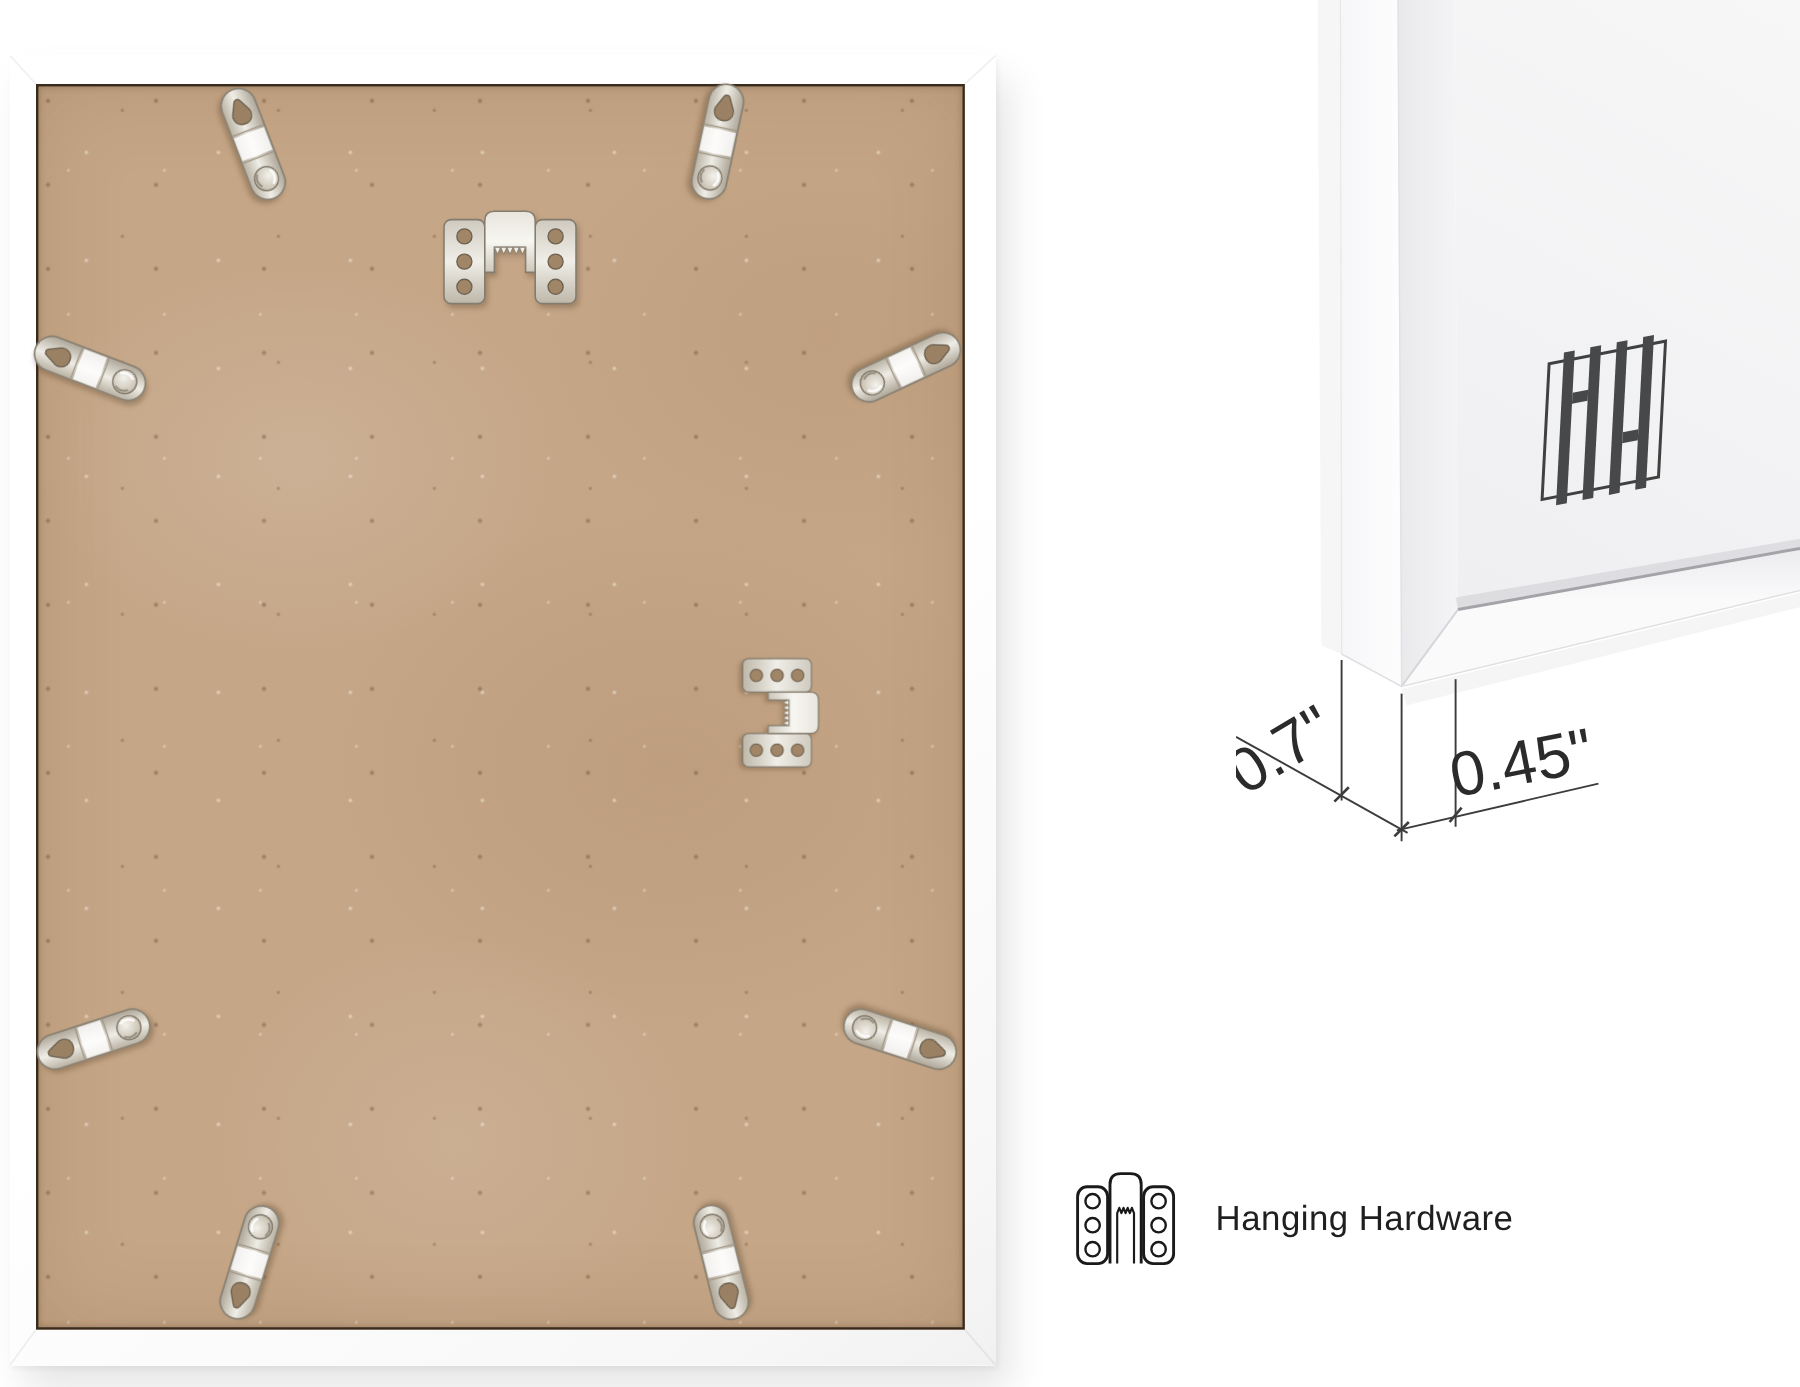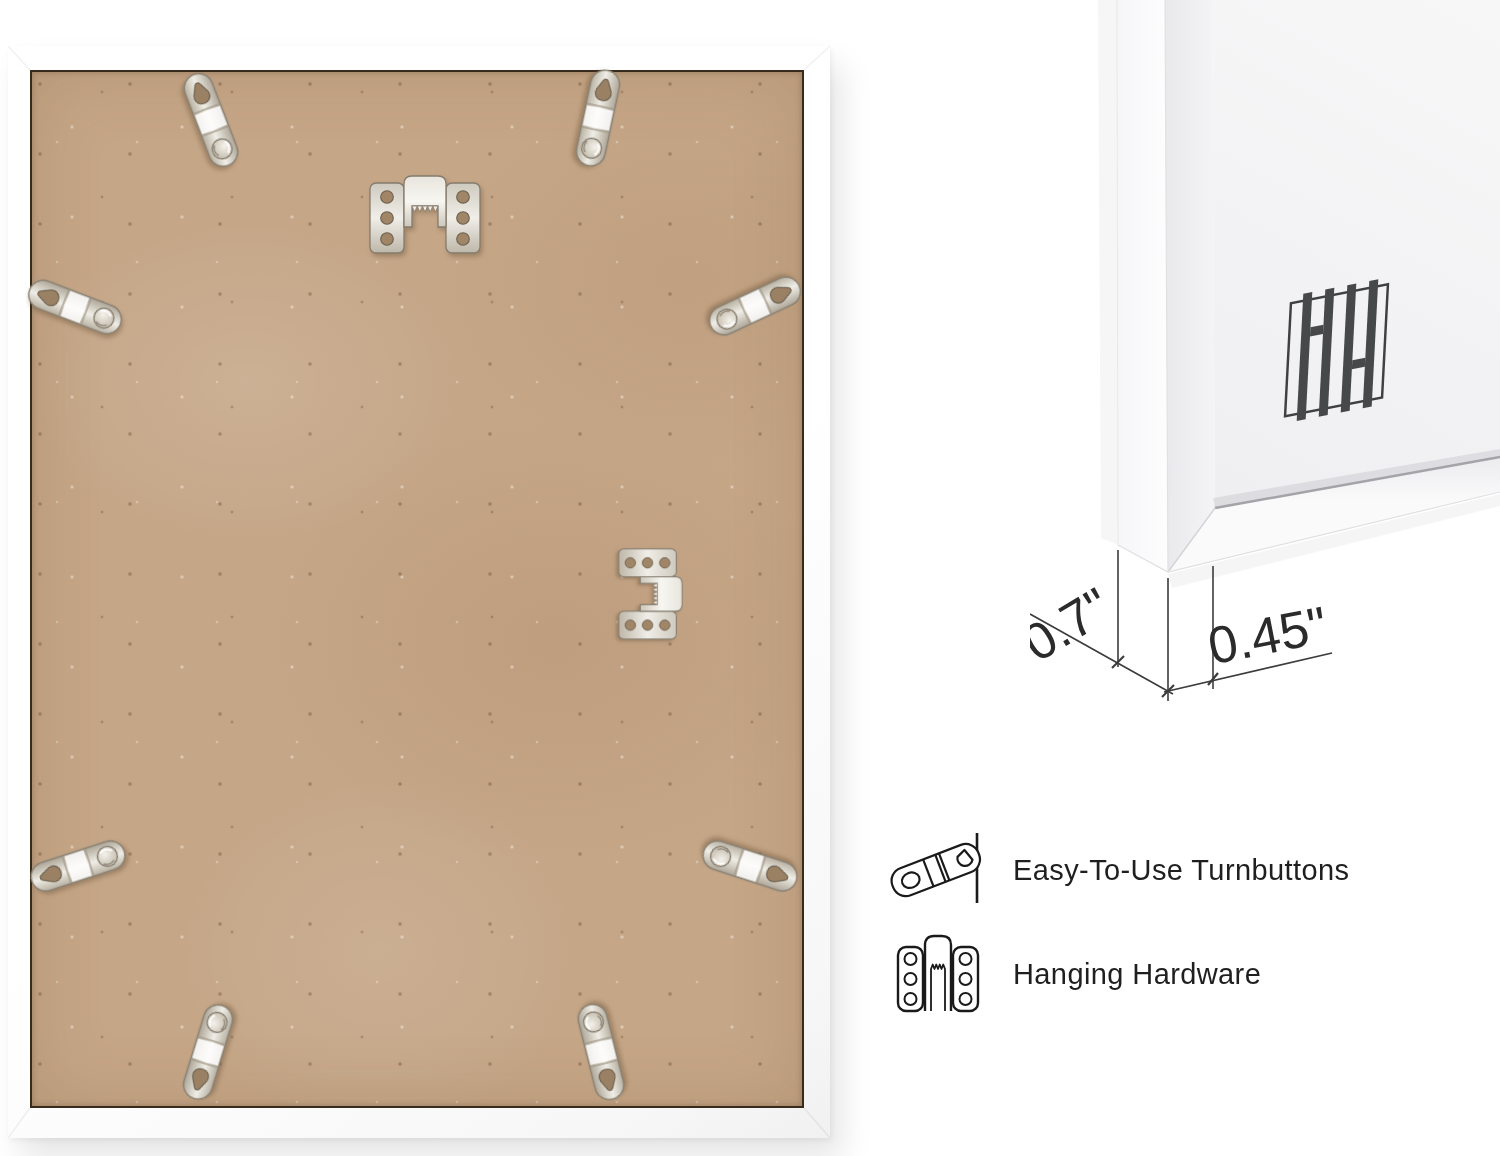--- a/index.html
+++ b/index.html
@@ -33,21 +33,21 @@
   .hanger{position:absolute;filter:drop-shadow(2px 3px 2px rgba(70,45,20,.28));}
   .hanger-top{left:368px;top:175px;width:114px;height:80px;}
   .hanger-mid{left:650px;top:594px;width:114px;height:80px;margin:-40px 0 0 -57px;
               transform:rotate(90deg) scale(0.82);}
 
   
   .closeup-svg{position:absolute;left:1030px;top:0;width:470px;height:712px;}
 
   .feature-row{position:absolute;left:885px;height:90px;display:flex;align-items:center;color:#1c1c1c;}
   .row-turnbuttons{top:825px;}
-  .row-hardware{top:929px;}
+  .row-hardware{top:971px;}
   .feature-icon{width:106px;height:90px;flex:0 0 auto;display:flex;align-items:center;justify-content:center;}
   .feature-label{margin-left:22px;font-size:29px;letter-spacing:.4px;white-space:nowrap;color:#1f1f1f;}
 </style>
 </head>
 <body>
 
 <div class="stage">
 
   <svg width="0" height="0" style="position:absolute">
     <defs>
@@ -200,36 +200,20 @@
       <g stroke-width="2.2">
         <path d="M1112 668 L1124 656"></path>
         <path d="M1162 697 L1174 685"></path>
         <path d="M1208 685 L1218 673"></path>
       </g>
     </g>
     <text transform="translate(1076,640) rotate(-31)" text-anchor="middle" font-size="52" fill="#2b2b2b">0.7"</text>
     <text transform="translate(1271,653) rotate(-11)" text-anchor="middle" font-size="52" fill="#2b2b2b">0.45"</text>
   </svg>
 
-  <div class="feature-row row-turnbuttons">
-    <div class="feature-icon">
-      <svg width="106" height="90" viewBox="0 0 106 90">
-        <line x1="92" y1="8" x2="92" y2="78" stroke="#1a1a1a" stroke-width="2.6"></line>
-        <g transform="translate(8,62) rotate(-21)" fill="#ffffff" stroke="#1a1a1a" stroke-width="2.2" stroke-linejoin="round">
-          <rect x="0" y="-15" width="92" height="29" rx="13.5"></rect>
-          <ellipse cx="19" cy="0" rx="9" ry="7.5" fill="none"></ellipse>
-          <line x1="38" y1="-15" x2="38" y2="14"></line>
-          <line x1="51" y1="-15" x2="51" y2="14"></line>
-          <line x1="55" y1="-15" x2="55" y2="14"></line>
-          <path d="M80 -9 L84 3 A7.5 7.5 0 1 1 71 -5 Z" fill="none"></path>
-        </g>
-      </svg>
-    </div>
-    <div class="feature-label">Easy-To-Use Turnbuttons</div>
-  </div>
 
   <div class="feature-row row-hardware">
     <div class="feature-icon">
       <svg width="86" height="90" viewBox="0 0 86 90">
         <g fill="#ffffff" stroke="#1a1a1a" stroke-width="2.4" stroke-linejoin="round">
           <rect x="3" y="18" width="25" height="64" rx="8"></rect>
           <rect x="58" y="18" width="25" height="64" rx="8"></rect>
           <path d="M30 82 L30 16 Q30 7 39 7 L47 7 Q56 7 56 16 L56 82" fill="none"></path>
           <path d="M36 82 L36 40 L37.75 35.5 L39.5 40 L41.25 35.5 L43 40 L44.75 35.5 L46.5 40 L48.25 35.5 L50 40 L50 82" fill="none" stroke-width="1.8"></path>
           <g fill="none" stroke-width="2">

